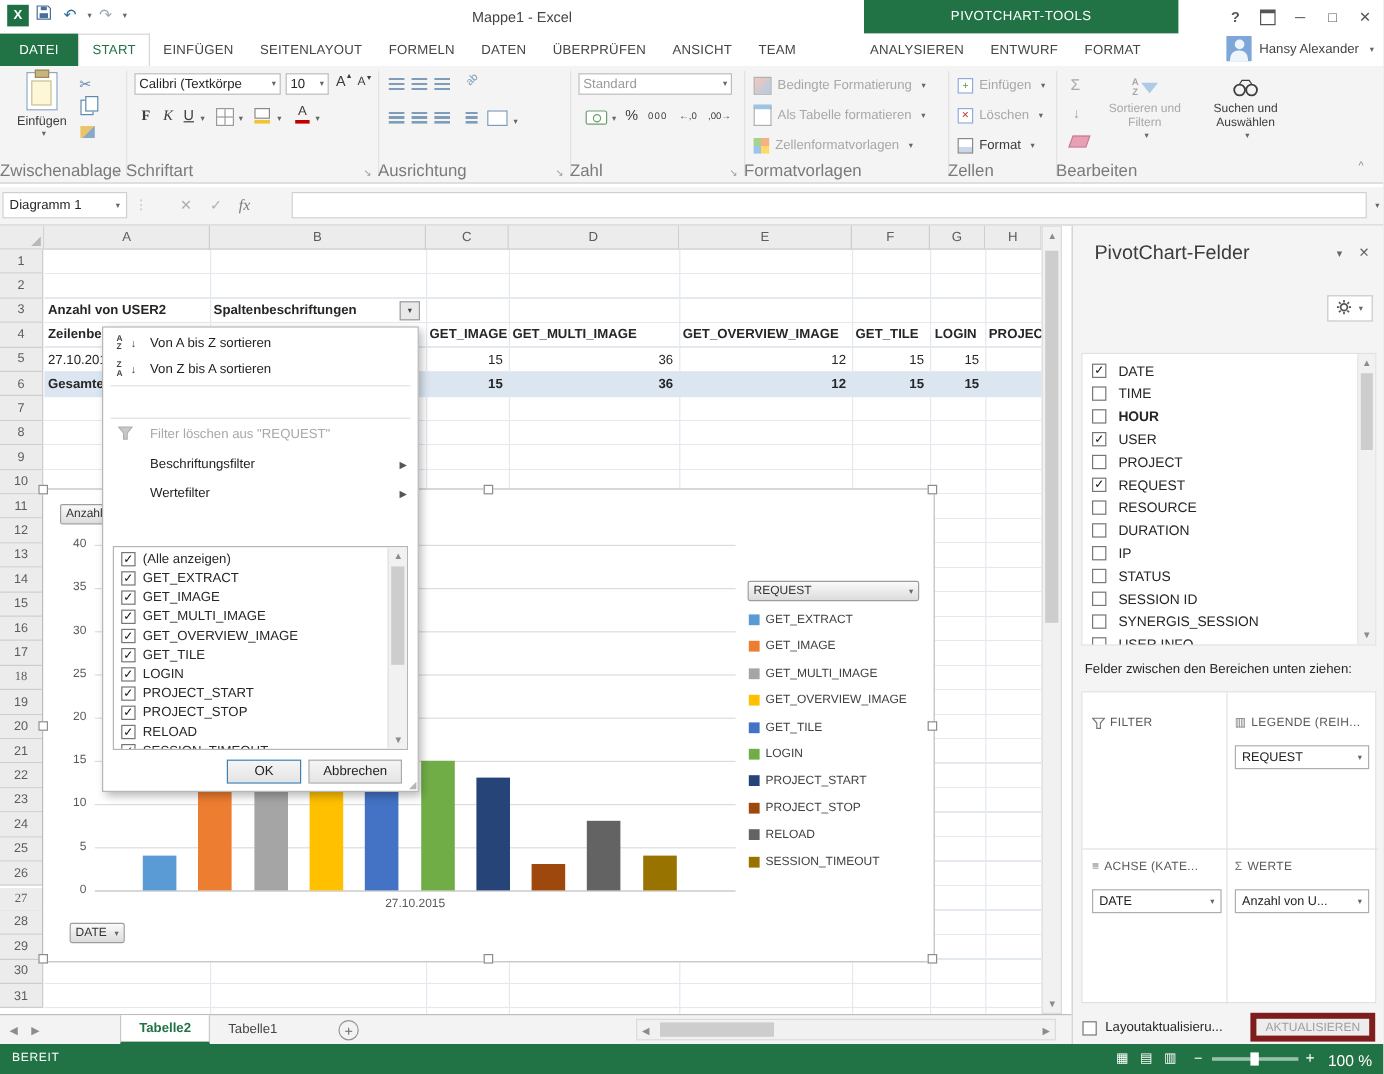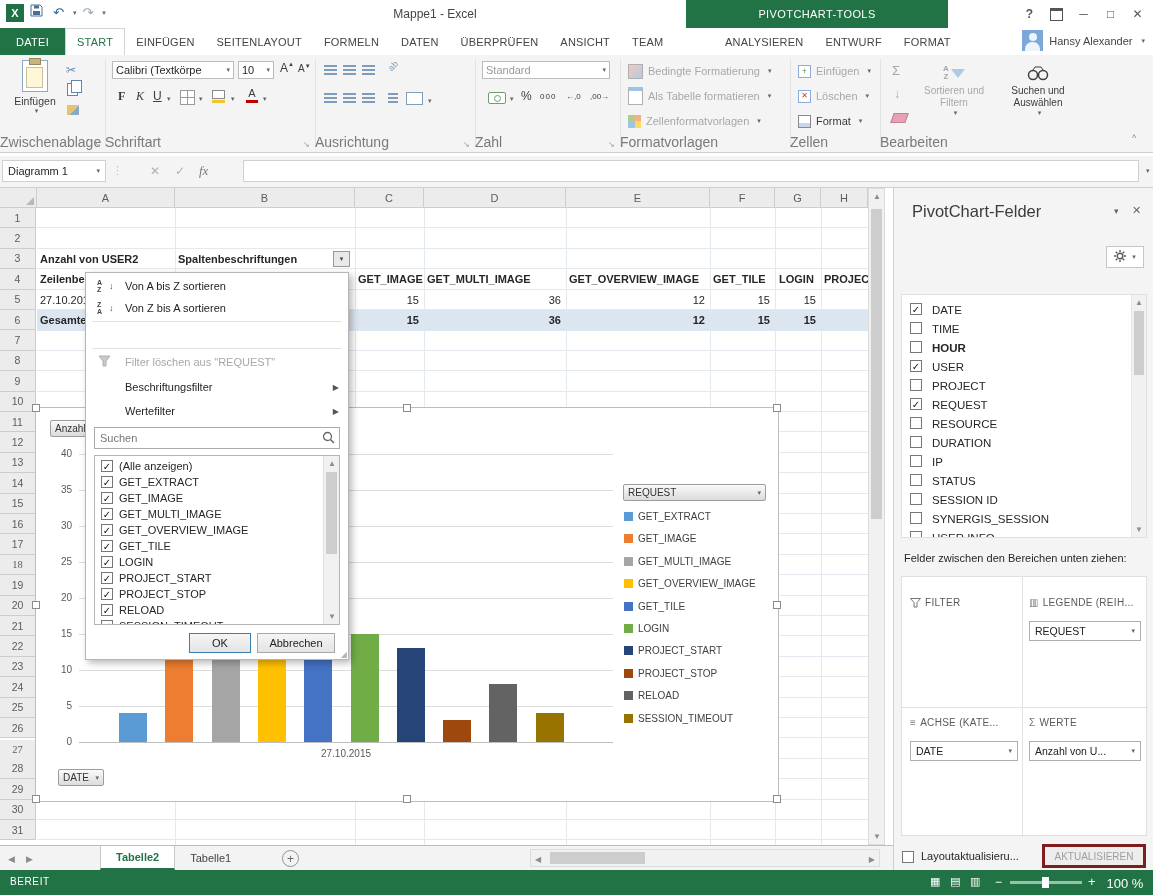--- a/index.html
+++ b/index.html
@@ -81,21 +81,21 @@
             <path d="M1 1h9l2 2v9H1z" fill="#fdfdfd" stroke="#4a6e96"></path>
             <rect x="3" y="7" width="7" height="4" fill="#4a6e96"></rect>
             <rect x="4" y="1.5" width="5" height="3" fill="#4a6e96"></rect>
           </svg></span>
       <span class="qat">↶</span>
         <span class="dd">▾</span>
       <span class="qat" style="color:#9aa7b4">↷</span>
       <span class="dd">▾</span>
     </div>
     <div class="abs" style="left:340px;top:7px;width:190px;text-align:center;font-size:12px;color:#444">Mappe1 - Excel</div>
-    <div id="ctx-banner" class="abs" style="left:686px;top:0;width:262px;height:28px">PIVOTCHART-TOOLS</div>
+    <div id="ctx-banner" class="abs" style="left:720px;top:0;width:262px;height:28px">PIVOTCHART-TOOLS</div>
     <div class="abs flex" style="right:2px;top:3px">
       <span class="winbtn" style="font-weight:bold">?</span>
       <span class="winbtn">
           <span style="width:11px;height:9px;border:1px solid #555;border-top:3px solid #555;display:inline-block"></span>
         </span>
       <span class="winbtn">─</span>
       <span class="winbtn">□</span>
       <span class="winbtn">✕</span>
     </div>
   </div>
@@ -483,27 +483,20 @@
       <span class="mlabel">Filter löschen aus "REQUEST"</span>
     </div>
     <div class="mitem" style="top:103px">
         <span class="mlabel">Beschriftungsfilter</span>
         <span class="marrow">▶</span>
       </div>
     <div class="mitem" style="top:127px">
         <span class="mlabel">Wertefilter</span>
         <span class="marrow">▶</span>
       </div>
-    <div class="abs" style="left:8px;top:154px;width:246px;height:22px">
-      <input style="width: 100%; height: 100%; box-sizing: border-box; border: 1px solid rgb(171, 171, 171); font: 11px &quot;Liberation Sans&quot;, sans-serif; padding: 0px 20px 0px 5px; color: rgb(51, 51, 51);" placeholder="Suchen">
-      <span class="abs" style="right:5px;top:4px"><svg width="13" height="13">
-            <circle cx="5.5" cy="5.5" r="4" fill="none" stroke="#666" stroke-width="1.3"></circle>
-            <line x1="8.5" y1="8.5" x2="12" y2="12" stroke="#666" stroke-width="1.5"></line>
-          </svg></span>
-    </div>
     <div class="abs" style="left:8px;top:182px;width:246px;height:170px;border:1px solid #b5b5b5;background:#fff;overflow:hidden;box-sizing:border-box">
       <div id="flist">
           <div style="position: absolute; left: 0px; top: 3px; width: 228px; height: 16px;">
             <div class="cb" style="left: 6px; top: 1px;">✓</div>
             <div style="position: absolute; left: 24px; top: 1px; font-size: 11px; white-space: nowrap;">(Alle anzeigen)</div>
           </div>
           <div style="position: absolute; left: 0px; top: 19px; width: 228px; height: 16px;">
             <div class="cb" style="left: 6px; top: 1px;">✓</div>
             <div style="position: absolute; left: 24px; top: 1px; font-size: 11px; white-space: nowrap;">GET_EXTRACT</div>
           </div>
@@ -666,21 +659,21 @@
           <span>DATE</span>
           <span class="dd">▾</span>
         </div>
       <div class="chip" style="left:127px;top:164px;width:112px">
           <span>Anzahl von U...</span>
           <span class="dd">▾</span>
         </div>
     </div>
     <div class="cb" style="left:8px;top:663px"></div>
     <div class="abs" style="left:27px;top:662px;font-size:11px;color:#262626">Layoutaktualisieru...</div>
-    <div class="abs flex" style="left:148px;top:656px;width:104px;height:24px;background:#ededed;border:3px solid #7f1d1d;justify-content:center;font-size:10px;color:#9e9e9e;box-sizing:border-box">AKTUALISIEREN</div>
+    <div class="abs flex" style="left:148px;top:656px;width:104px;height:24px;background:#ededed;border:5px solid #7f1d1d;justify-content:center;font-size:10px;color:#9e9e9e;box-sizing:border-box">AKTUALISIEREN</div>
   </div>
 
   <div id="sheetbar" class="abs">
     <span class="arr" style="left:8px;top:8px;font-size:9px">◀</span>
     <span class="arr" style="left:26px;top:8px;font-size:9px">▶</span>
     <div id="sheettabs" class="abs flex" style="left:100px;top:0">
         <div class="sheettab active">Tabelle2</div>
         <div class="sheettab">Tabelle1</div>
       </div>
     <div class="abs flex" style="left:282px;top:4px;width:17px;height:17px;border:1px solid #949494;border-radius:50%;justify-content:center;color:#6a6a6a;font-size:12px;box-sizing:border-box">+</div>

